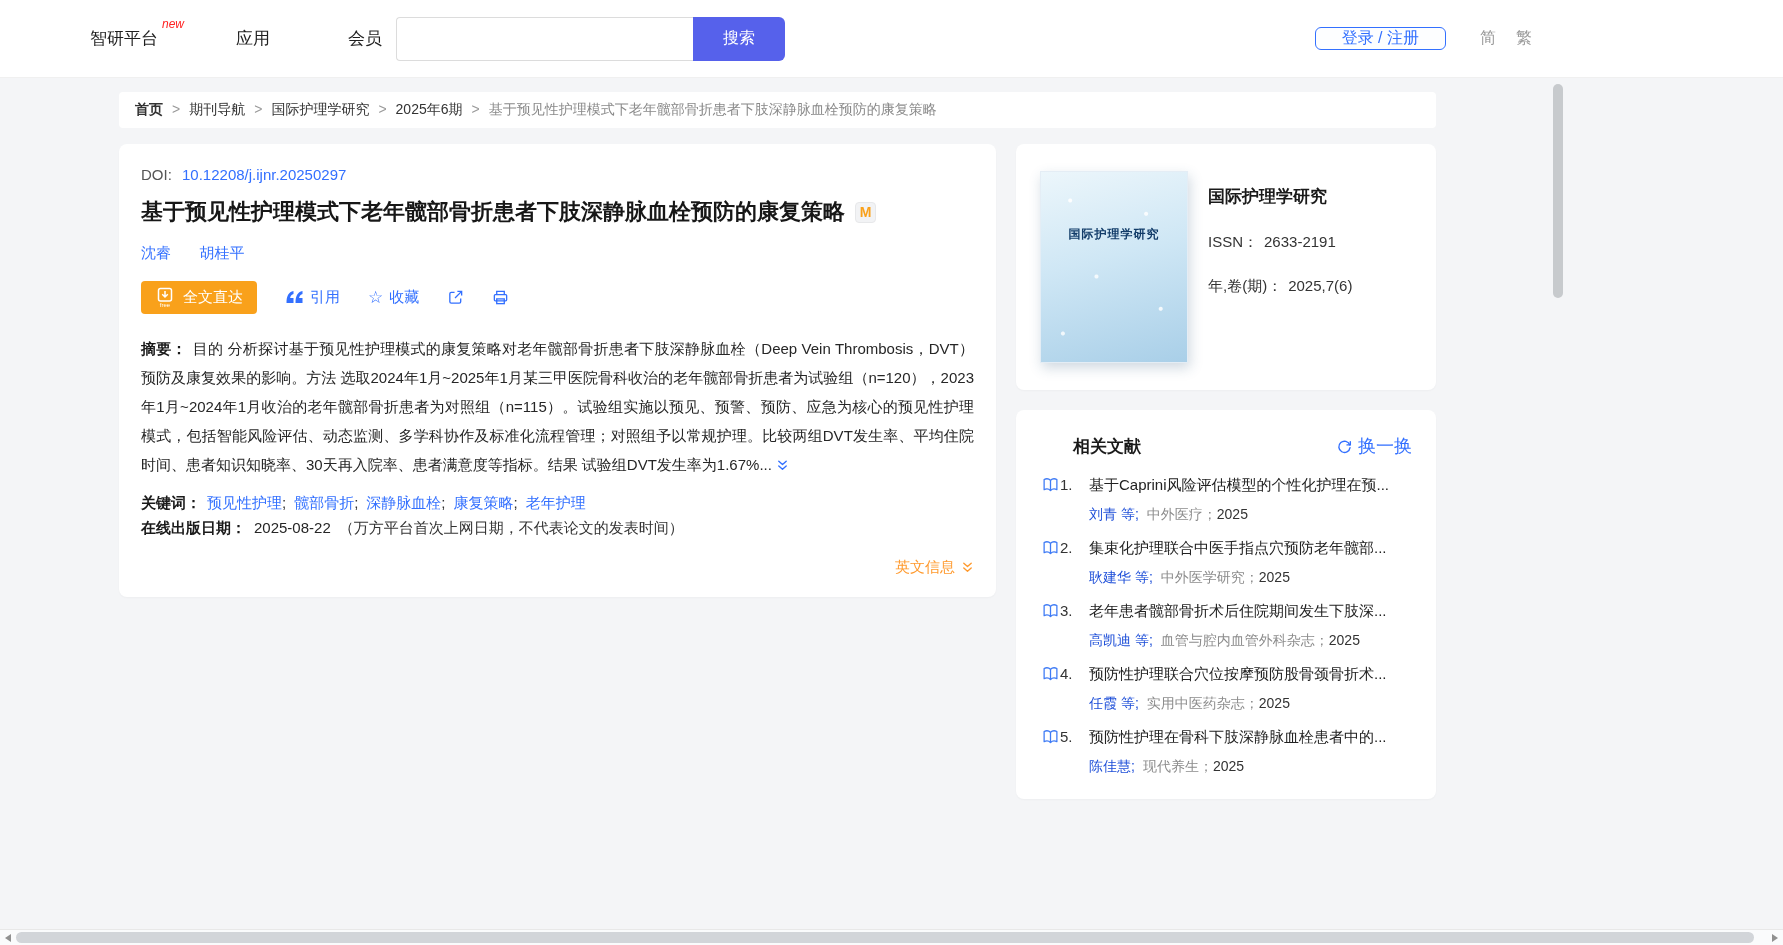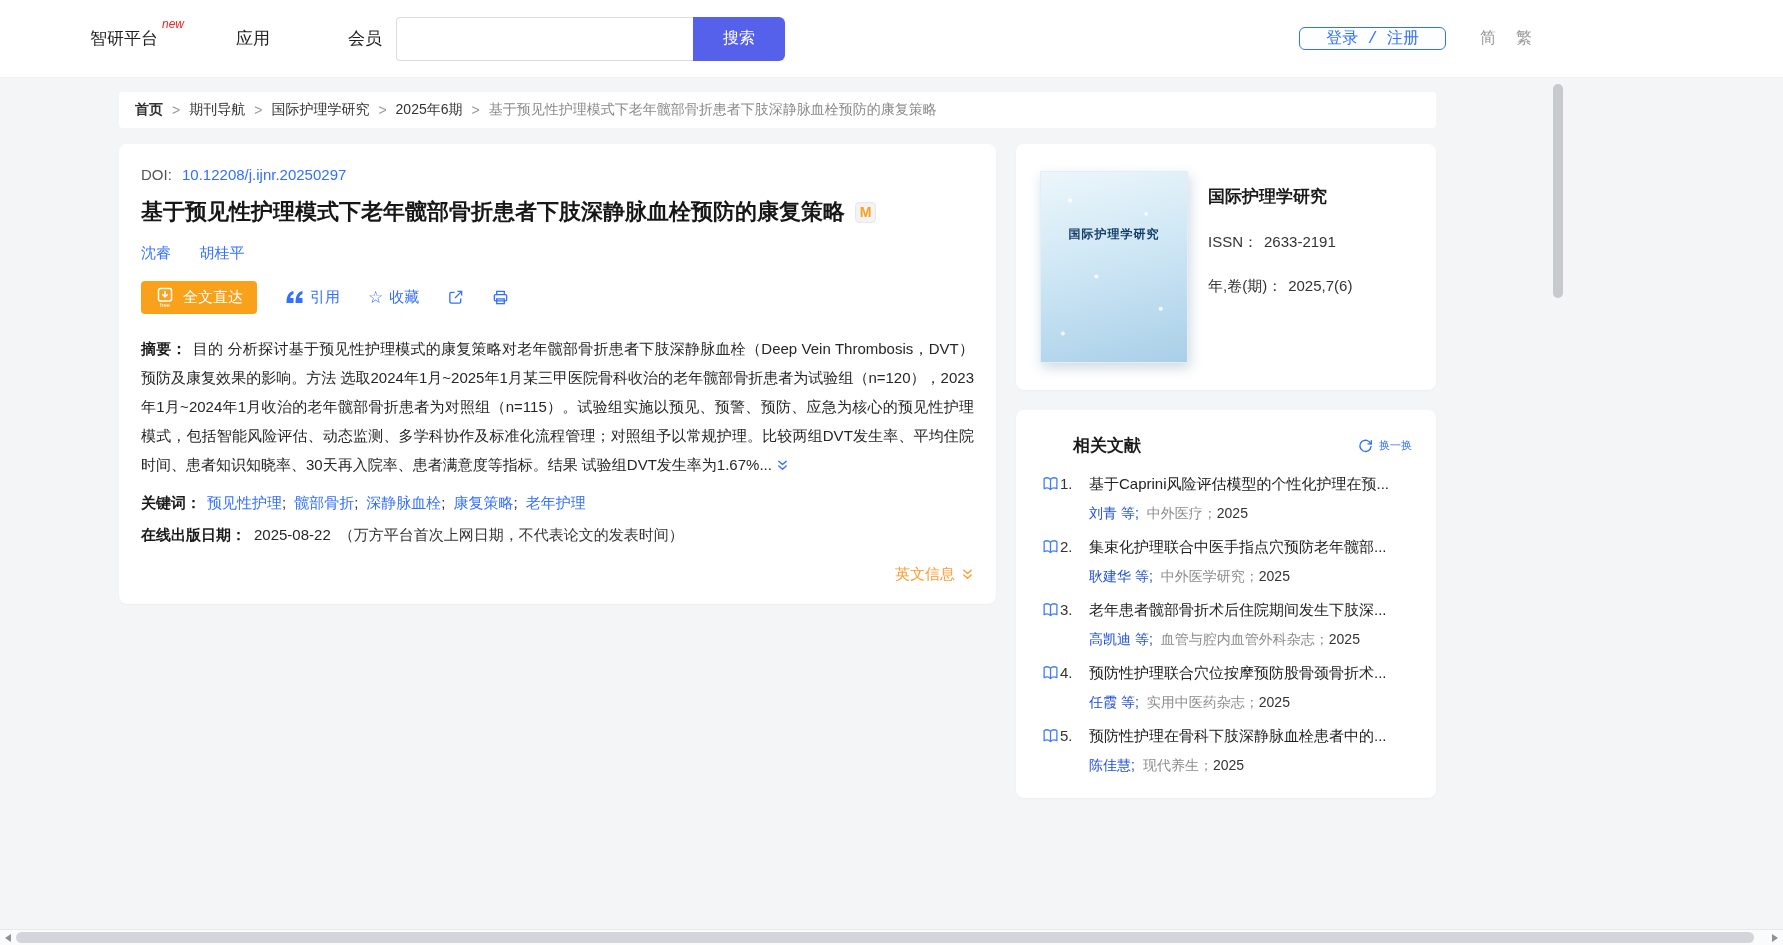--- a/index.html
+++ b/index.html
@@ -37,31 +37,31 @@
   }
   .search-btn {
     width:92px; background:#5661eb; color:#fff; font-size:16px; border:none;
     border-radius:0 6px 6px 0; cursor:pointer; font-family:"Liberation Sans", sans-serif;
   }
 
   .header-right { margin-left:auto; margin-right:251px; display:flex; align-items:center; }
   .login-btn {
     padding:0 26px; border:1px solid #3370ff; color:#3370ff; background:#fdfeff;
     border-radius:6px; font-size:16px; cursor:pointer; white-space:nowrap;
-    font-family:Liberation Mono, monospace;
+    font-family:Liberation Sans, sans-serif;
   }
   .lang { margin-left:34px; display:flex; gap:20px; font-size:16px; color:#9a9a9a; }
   .lang span { cursor:pointer; }
 
   
   .page { margin-left:119px; width:1317px; }
 
   .breadcrumb {
     margin-top:14px; background:#fff; border-radius:4px; padding:9px 16px;
-    font-size:14px; display:flex; align-items:center; white-space:nowrap; overflow:hidden;
+    font-size:14px; display:flex; white-space:nowrap; overflow:hidden;
   }
   .bc-item { color:#333; cursor:pointer; }
   .bc-item.first { font-weight:bold; }
   .bc-sep { color:#999; margin:0 9px; }
   .bc-current { color:#8a8a8a; overflow:hidden; text-overflow:ellipsis; }
 
   .main-row { display:flex; gap:20px; margin-top:16px; align-items:flex-start; }
   .card { background:#fff; border-radius:8px; box-shadow:0 1px 2px rgba(0,0,0,0.03); }
 
   
@@ -93,21 +93,21 @@
   .icon { display:inline-flex; align-items:center; justify-content:center; }
 
   .abstract { margin-top:20px; font-size:15px; color:#262626; line-height:29px; text-align:justify; }
   .abstract-label, .kw-label, .pub-label { font-weight:bold; color:#1a1a1a; margin-right:6px; }
   .expand-icon { display:inline-flex; vertical-align:-2px; margin-left:4px; cursor:pointer; }
 
   .keywords-row { margin-top:15px; font-size:15px; }
   .kw-link { color:#3370ff; cursor:pointer; }
   .kw-sep { color:#333; margin-right:8px; }
 
-  .pubdate-row { margin-top:13px; font-size:15px; color:#262626; }
+  .pubdate-row { margin-top:6px; font-size:15px; color:#262626; }
   .pub-date { margin-left:2px; }
   .pub-note { margin-left:8px; color:#333; }
 
   .english-row { margin-top:20px; text-align:right; }
   .english-link { display:inline-flex; align-items:center; gap:6px; color:#ff9a2e; font-size:15px; cursor:pointer; }
 
   
   .side { width:420px; display:flex; flex-direction:column; gap:20px; }
 
   .journal-card { padding:27px 24px; display:flex; gap:20px; }
@@ -124,21 +124,21 @@
   }
   .cover-title { padding-top:54px; text-align:center; color:#123c69; font-size:12px; font-weight:bold; letter-spacing:1px; }
   .journal-info { padding-top:14px; }
   .journal-name { font-size:17px; font-weight:bold; color:#1a1a1a; }
   .journal-line { margin-top:25px; font-size:15px; color:#333; }
   .journal-line .val { margin-left:6px;text-align:right; }
 
   .related-card { padding:24px 24px 8px; }
   .related-header { display:flex; align-items:center; justify-content:space-between; }
   .related-title { font-size:17px; font-weight:bold; color:#1a1a1a;margin-left:33px; }
-  .refresh-link { display:flex; align-items:center; gap:6px; color:#3370ff; font-size:11px; cursor:pointer; }
+  .refresh-link { display:flex; align-items:center; gap:6px; color:#3370ff; font-size:18px; cursor:pointer; }
 
   .rel-list { margin-top:18px; }
   .rel-item { margin-bottom:15px; }
   .rel-title-row { display:flex; align-items:flex-start; }
   .book-icon { width:20px; flex:none; margin-top:1px; }
   .rel-num { width:29px; flex:none; font-size:15px; color:#333; }
   .rel-title {
     font-size:15px; color:#222; cursor:pointer; white-space:nowrap; overflow:hidden;
     flex:1;
   }

